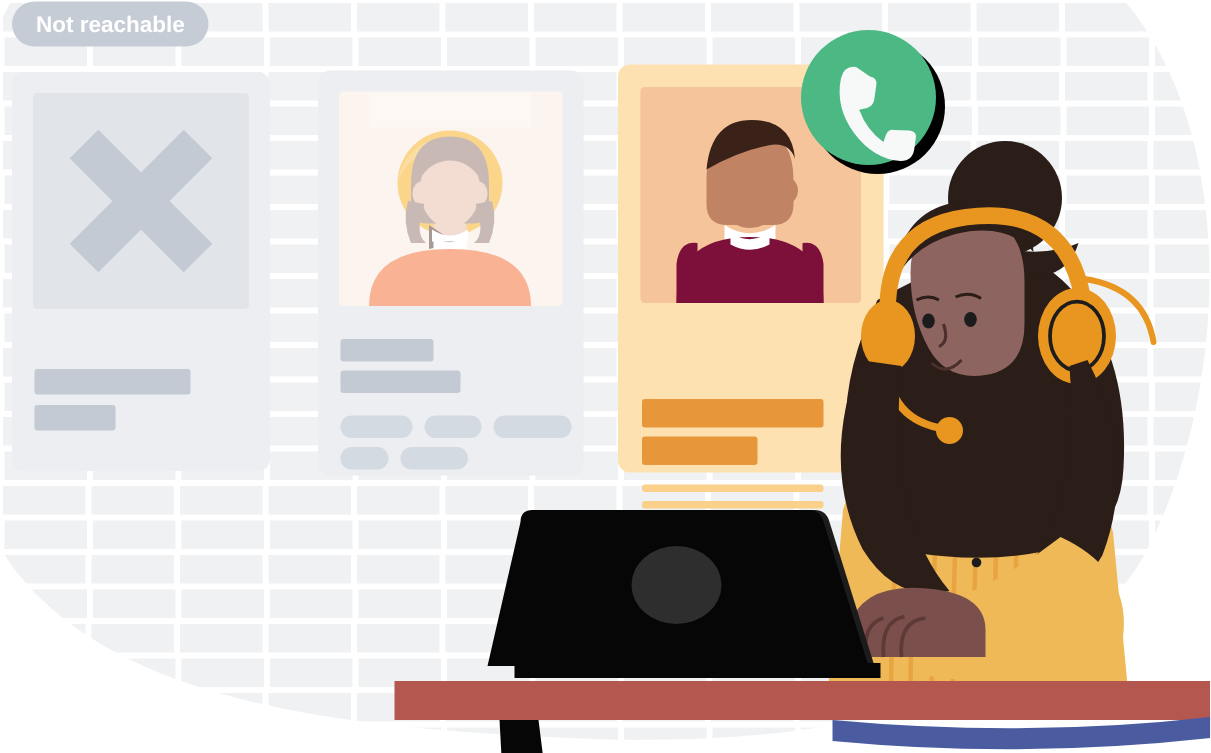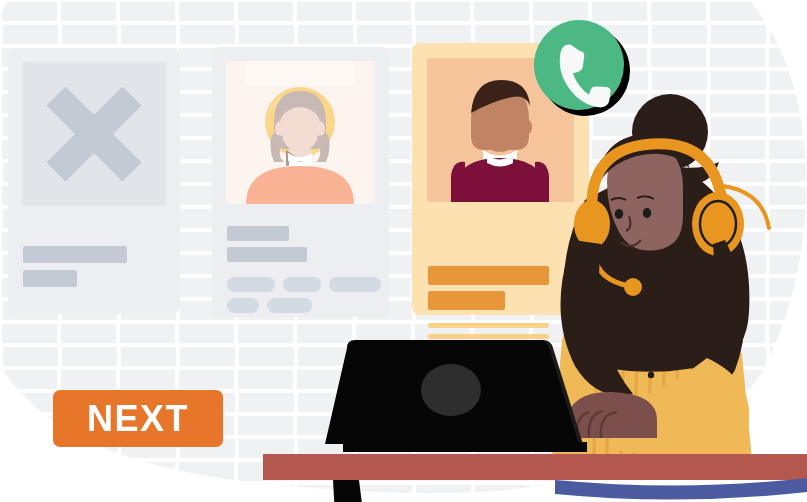--- a/index.html
+++ b/index.html
@@ -222,18 +222,18 @@
     <ellipse cx="196" cy="300" rx="30" ry="26" fill="#2e2e2e"></ellipse>
     <rect x="88" y="352" width="244" height="10" fill="#060606"></rect>
 
     <rect x="8" y="364" width="544" height="26" fill="#b3574f"></rect>
 
     <path d="M 78,390 l 26,0 l 4,32 l -28,4 Z" fill="#060606"></path>
 
     <path d="M 300,390 q 130,12 252,-2 l 0,14 q -126,14 -252,2 Z" fill="#4a5ba0"></path>
   </svg>
 
-  <div id="next-button">
-    <span>NEXT</span>
-  </div>
-
+
+  <div id="not-reachable">
+    <span>Not reachable</span>
+  </div>
 
 </div>
 
 </body></html>

